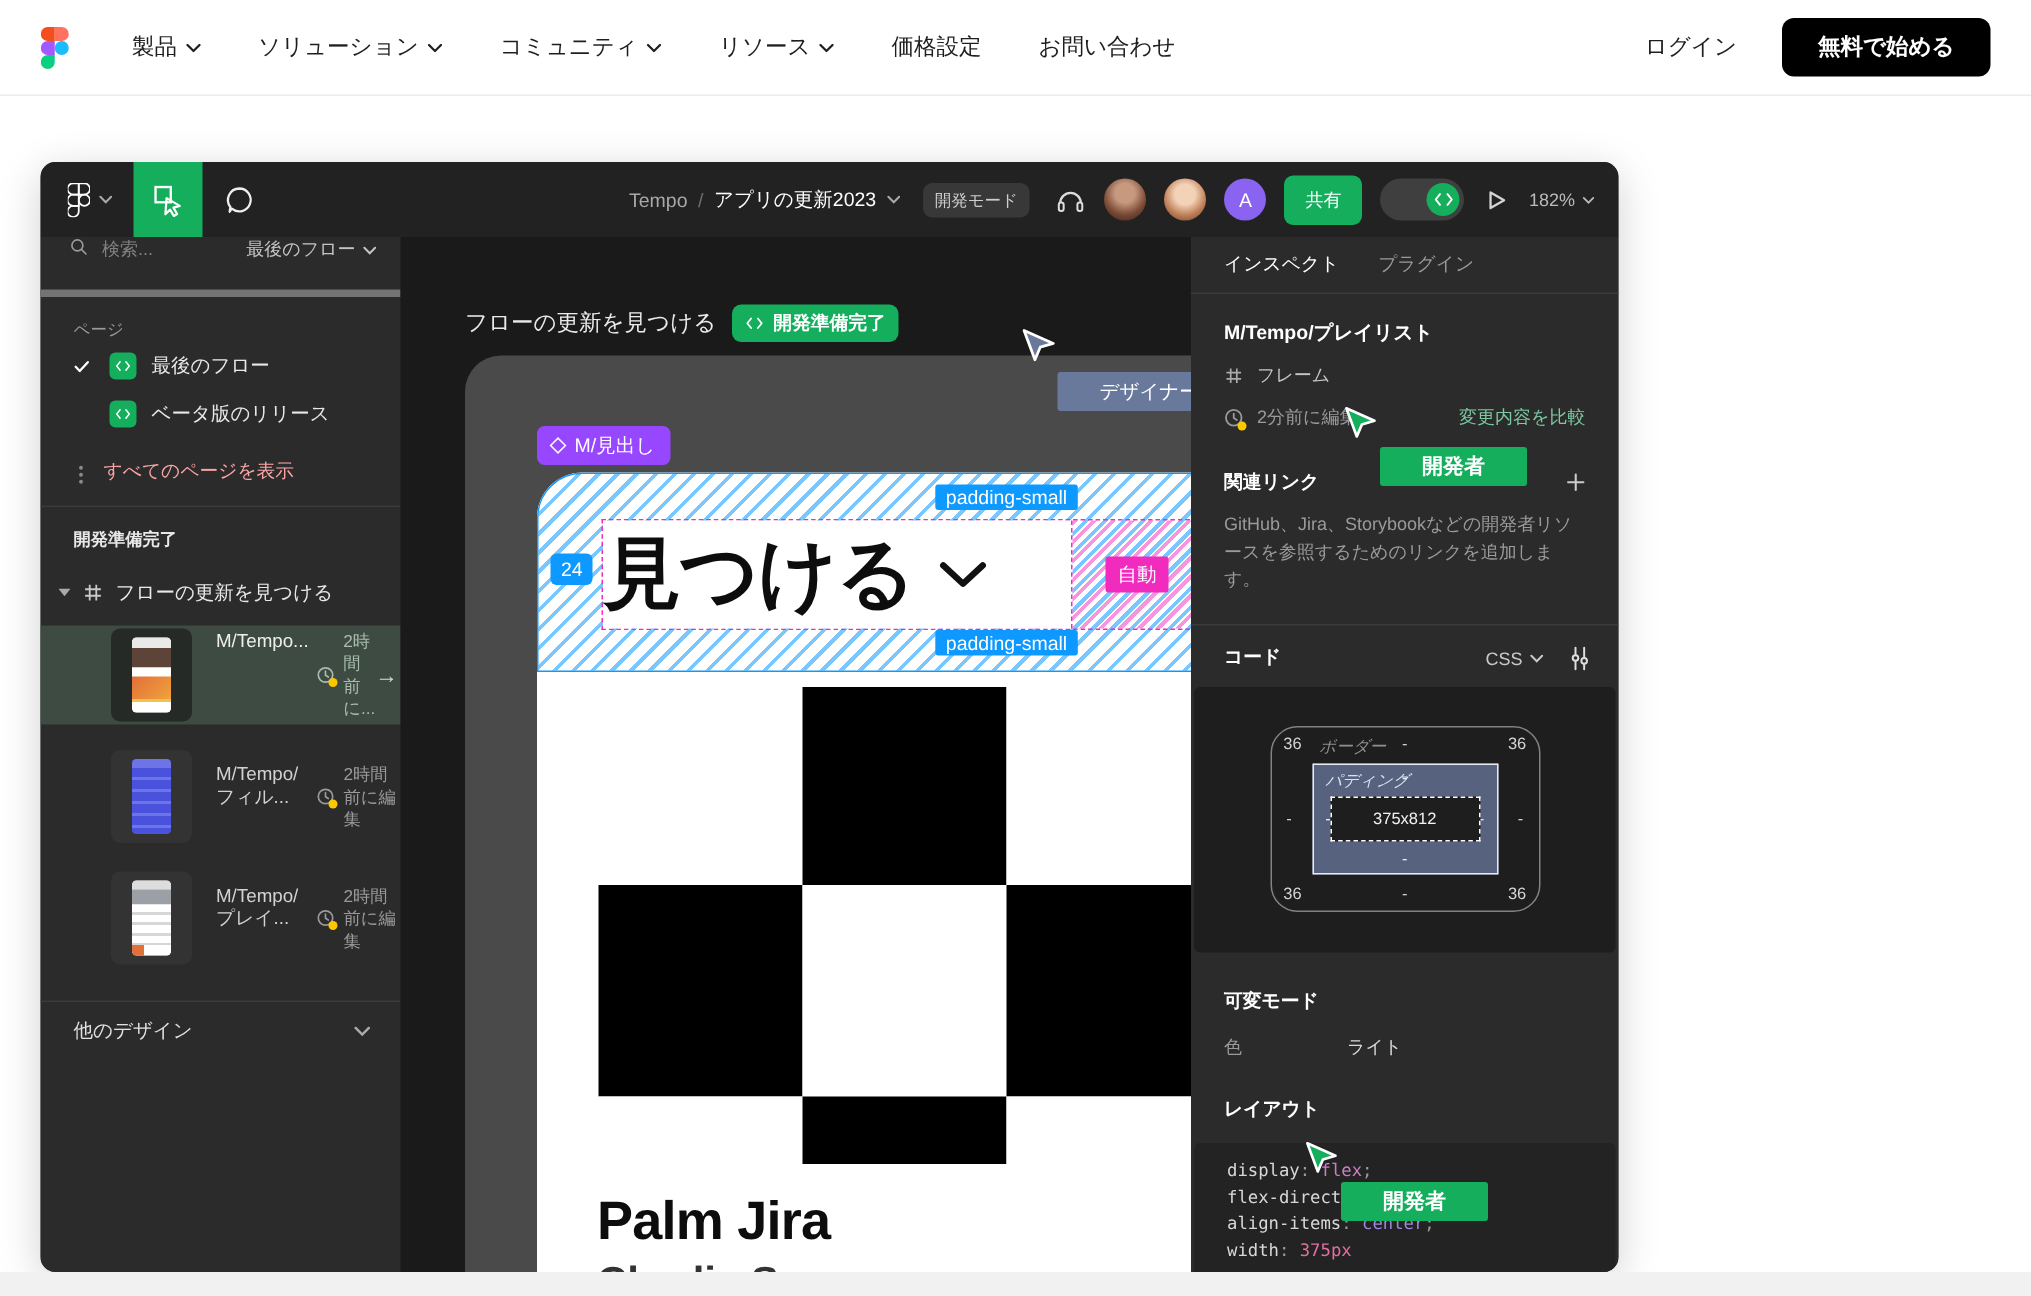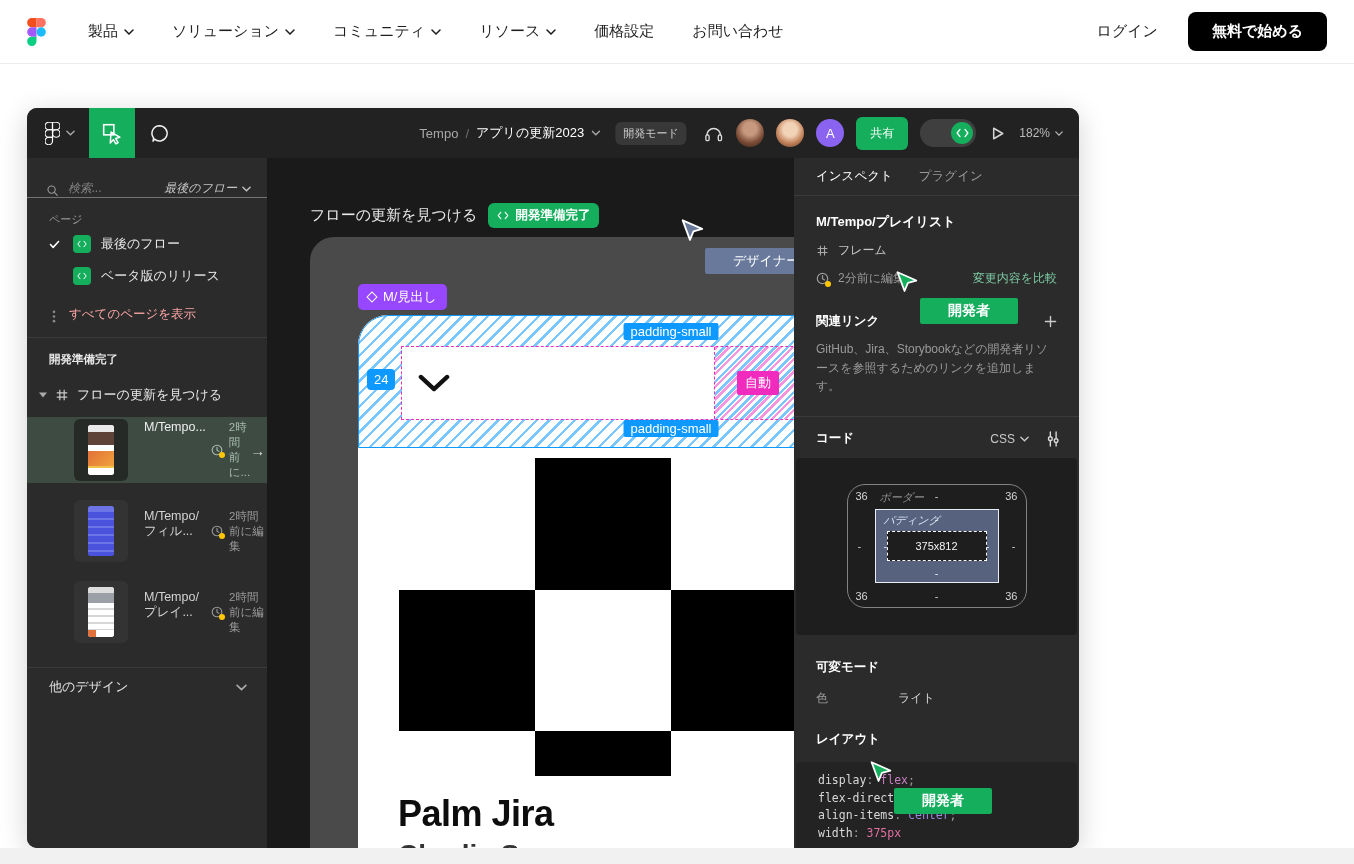--- a/index.html
+++ b/index.html
@@ -38,21 +38,21 @@
   .avatar-letter { background:var(--avatar-purple); color:#fff; font-size:13px; display:flex; align-items:center; justify-content:center; }
   .share-btn { background:var(--green); border:none; color:#fff; font-size:12px; padding:8px 14px; border-radius:6px; cursor:pointer; }
   .dev-toggle { width:56px; height:28px; border-radius:14px; background:#3f3f3f; position:relative; cursor:pointer; }
   .dev-knob { position:absolute; right:3px; top:3px; width:22px; height:22px; border-radius:50%; background:var(--green); display:flex; align-items:center; justify-content:center; }
   .zoom-ctl { display:flex; align-items:center; gap:5px; color:#bbb; font-size:12px; }
 
   .editor-body { display:flex; height:690px; }
 
   
   .sidebar { width:240px; background:#2b2b2b; color:#cfcfcf; font-size:12.5px; flex-shrink:0; display:flex; flex-direction:column; }
-  .search-row { height:40px; display:flex; align-items:flex-end; padding:0 16px 0 19px; border-bottom:1px solid #737373; gap:9px;font-style:italic; }
+  .search-row { height:40px; display:flex; align-items:flex-start; padding:0 16px 0 19px; border-bottom:5px solid #737373; gap:9px; }
   .search-ph { color:#818181; font-size:12px; }
   .flow-selector { margin-left:auto; display:flex; align-items:center; gap:5px; color:#c4c4c4; font-size:12px; cursor:pointer; }
   .side-label { margin:14px 0 0 22px; color:#9a9a9a; font-size:11px; }
   .side-label.strong { color:#e8e8e8; font-weight:700; font-size:11.5px; }
   .page-row { height:30px; display:flex; align-items:center; padding-left:22px; gap:10px; cursor:pointer; margin-top:2px; }
   .page-row .checkspace { width:14px; color:#fff; display:flex; }
   .code-chip { width:18px; height:18px; border-radius:4px; background:var(--green); color:#fff; display:flex; align-items:center; justify-content:center; flex-shrink:0; }
   .page-label { color:#e8e8e8; font-size:13px; }
   .showall-row { height:28px; margin-top:4px; display:flex; align-items:flex-end; padding-left:25px; gap:13px; color:#fca5a5; font-size:12.5px; cursor:pointer; }
   .side-divider { height:1px; background:#3b3b3b; margin-top:14px; }
@@ -511,20 +511,21 @@
         <div class="album-title">Palm Jira</div>
         <div class="album-sub">Charlie S</div>
 
         <div class="header-hatch">
           <span class="pad-label pad-top">padding-small</span>
           <span class="pad-label pad-bottom">padding-small</span>
           <span class="m24 m24-left">24</span>
           <span class="m24 m24-right">24</span>
           <div class="content-row">
             <div class="heading-zone">
+              <span class="big-heading">見つける</span>
               <svg class="ic heading-chev" width="32" height="19">
                   <use href="#i-chevbig"></use>
                 </svg>
             </div>
             <div class="gap-zone">
               <span class="auto-badge">自動</span>
             </div>
             <div class="buttons-zone">
               <span class="circle-btn">
                 <svg class="ic" width="21" height="17">

